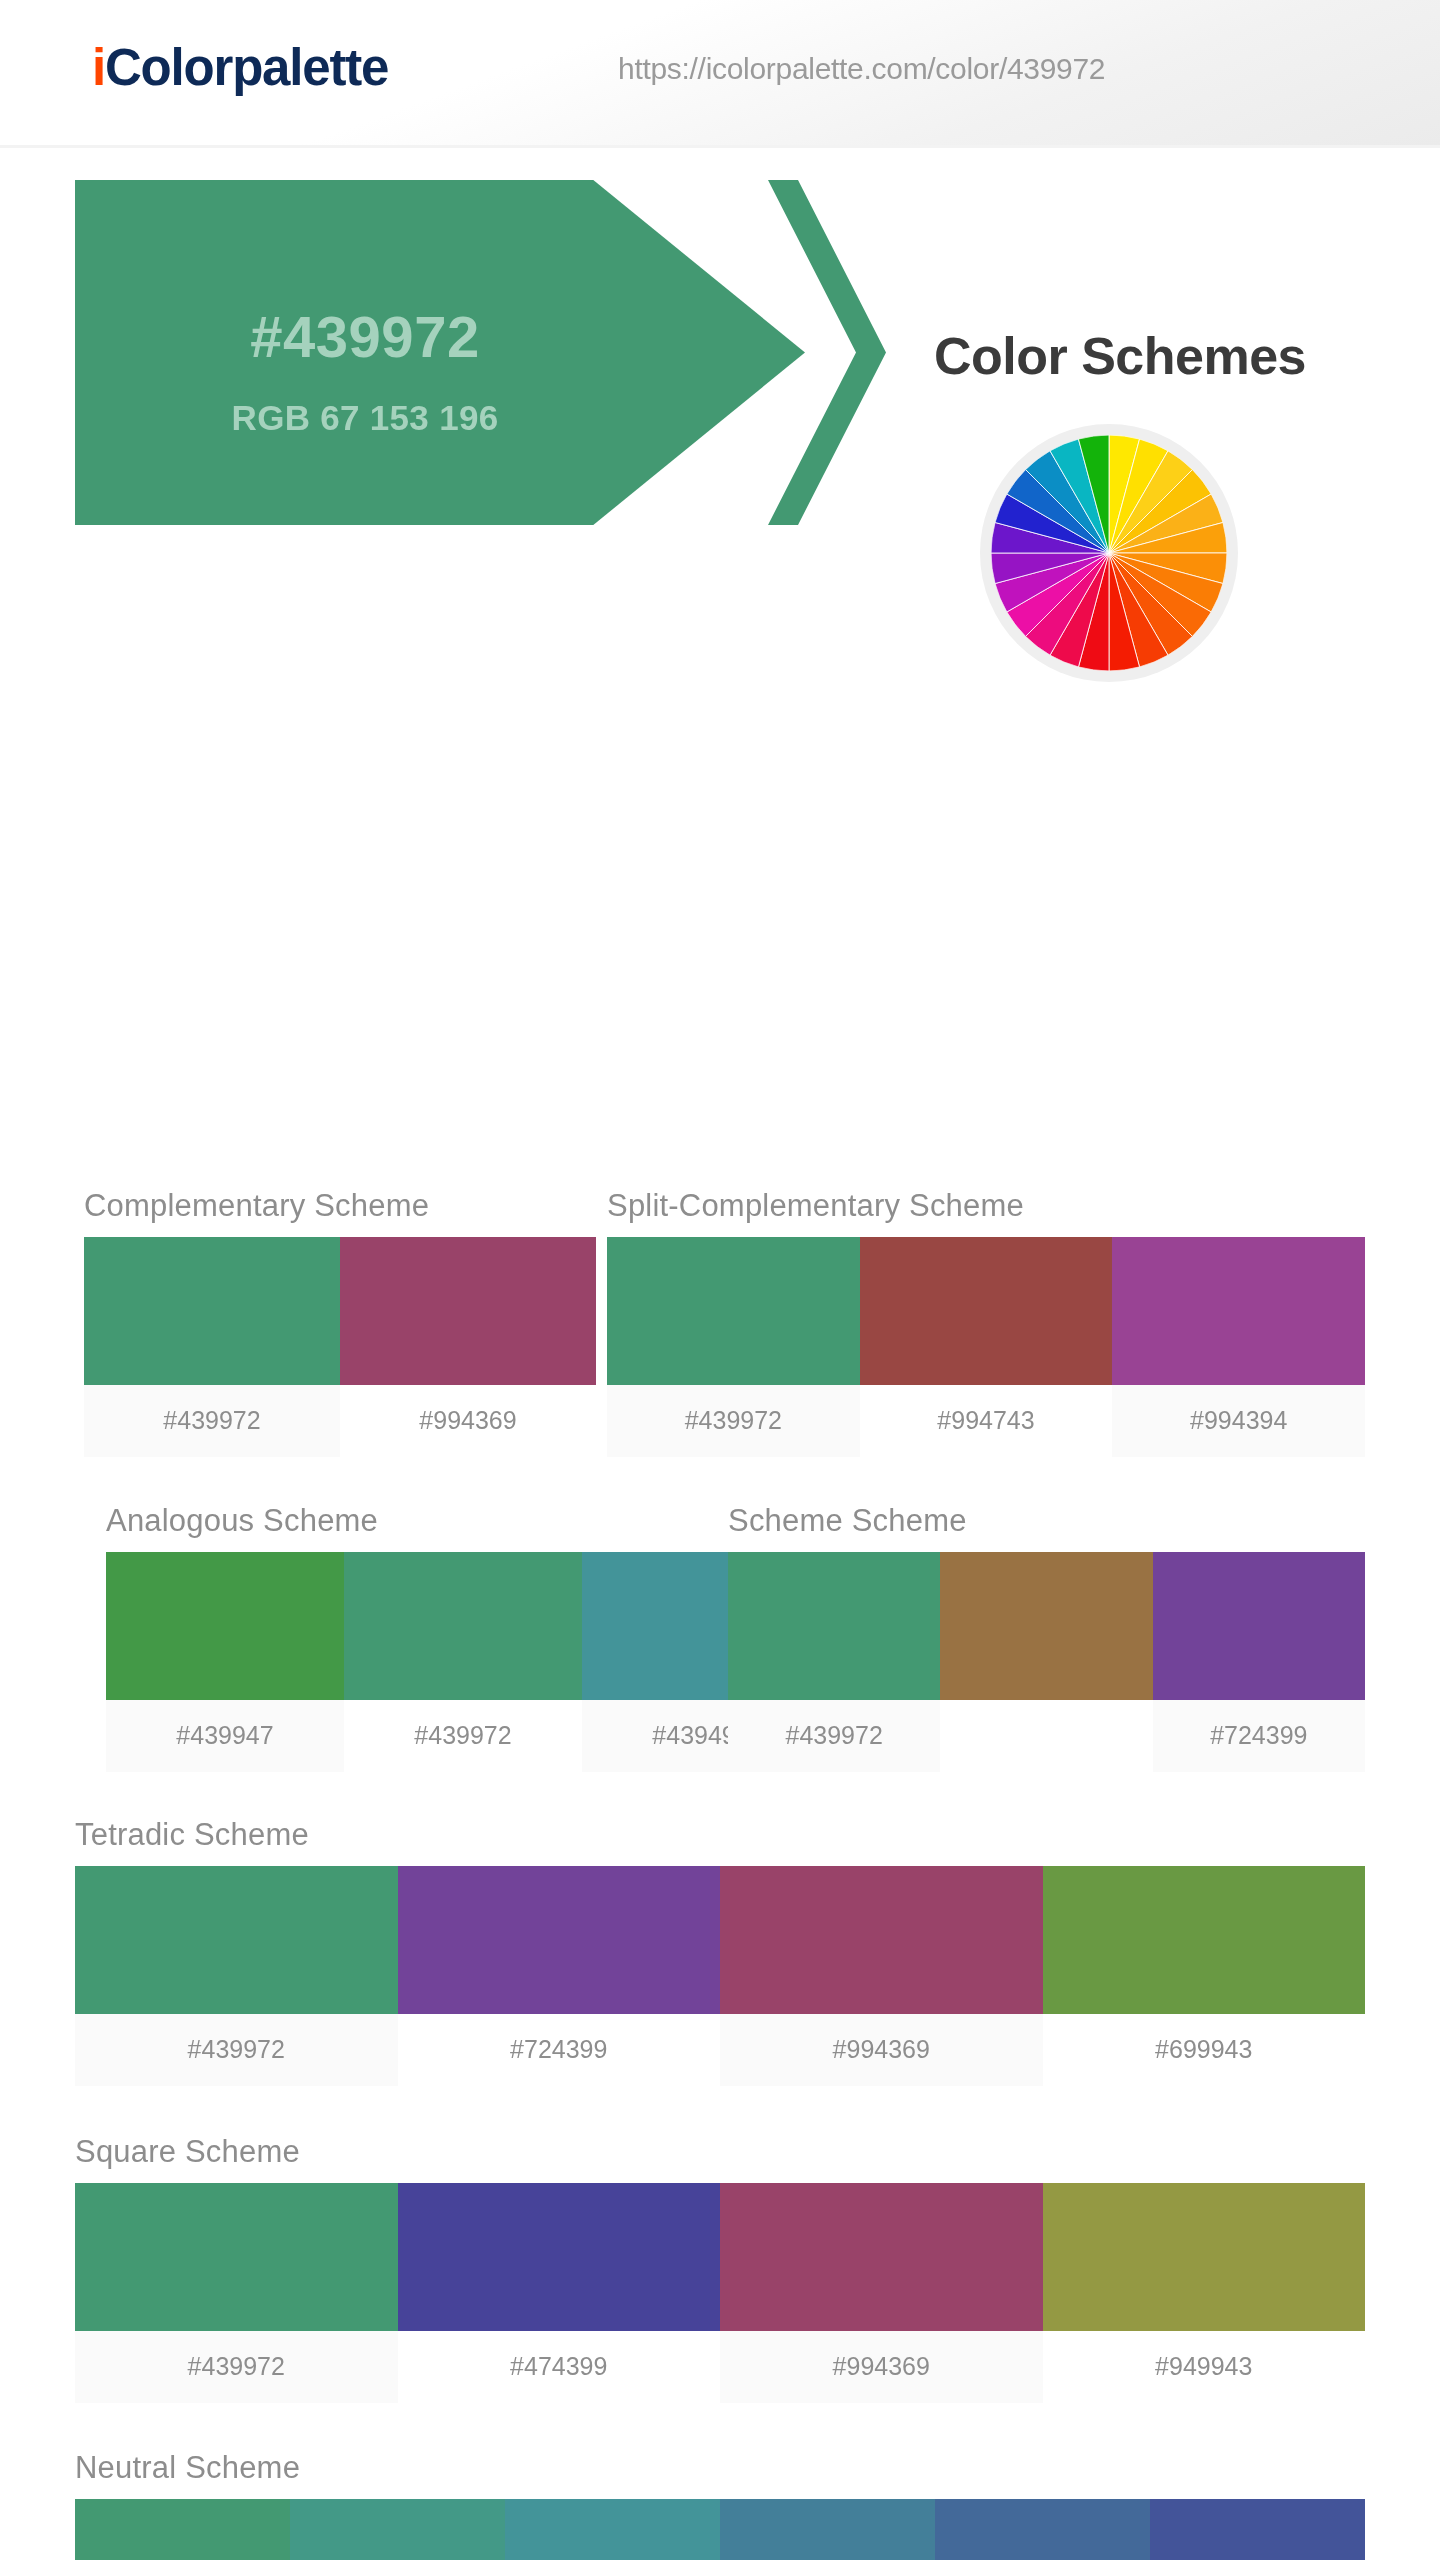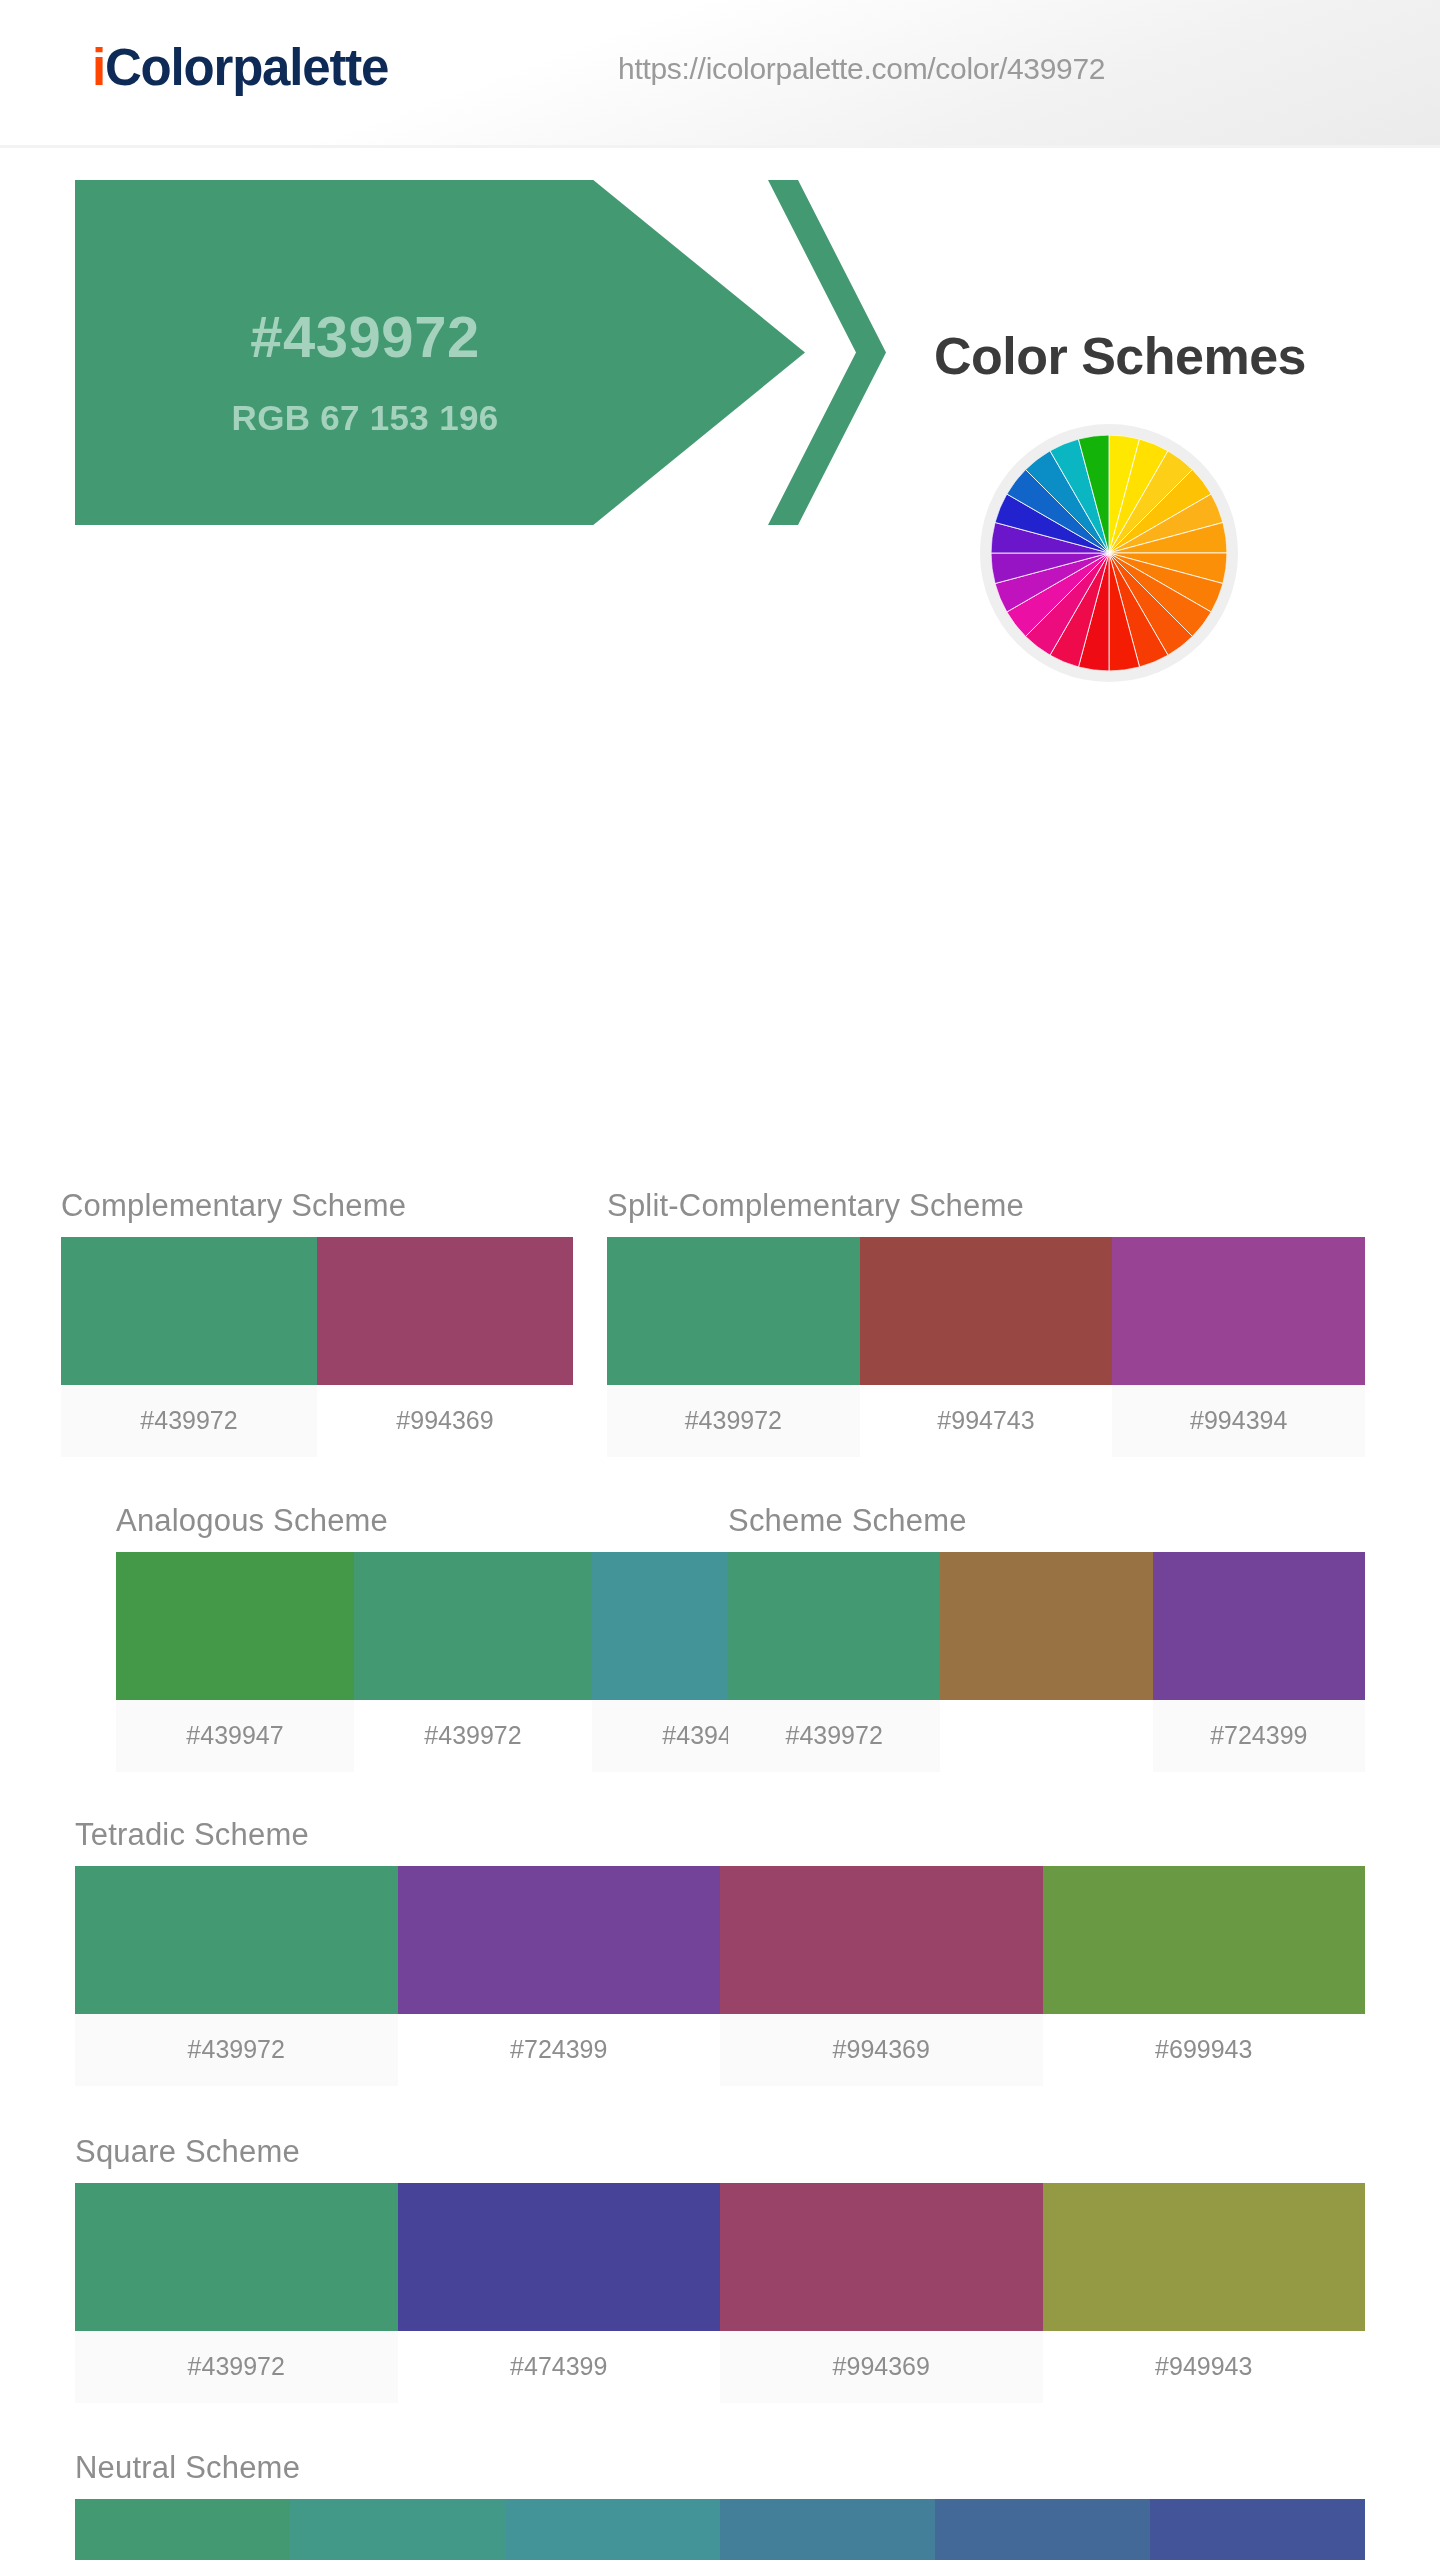--- a/index.html
+++ b/index.html
@@ -187,21 +187,21 @@
           <path d="M0 0 L-86.603 -50.000 A100 100 0 0 1 -70.711 -70.711 Z" fill="#1165c9" stroke="#ffffff" stroke-width="0.7"></path>
           <path d="M0 0 L-70.711 -70.711 A100 100 0 0 1 -50.000 -86.603 Z" fill="#0b8ec5" stroke="#ffffff" stroke-width="0.7"></path>
           <path d="M0 0 L-50.000 -86.603 A100 100 0 0 1 -25.882 -96.593 Z" fill="#09b6c2" stroke="#ffffff" stroke-width="0.7"></path>
           <path d="M0 0 L-25.882 -96.593 A100 100 0 0 1 -0.000 -100.000 Z" fill="#13b30a" stroke="#ffffff" stroke-width="0.7"></path>
         </svg>
     </div>
   </div>
 </div>
 
 <div class="schemes" id="schemes-root">
-    <div class="scheme-row" style="left: 61px; top: 640px; width: 512px;">
+    <div class="scheme-row" style="left: 84px; top: 640px; width: 512px;">
       <div class="scheme-title">Complementary Scheme</div>
       <div class="swatch-strip">
         <div class="swatch-col">
           <div class="swatch-block" style="background: rgb(67, 153, 114); height: 148px;"></div>
           <div class="swatch-label alt">#439972</div>
         </div>
         <div class="swatch-col">
           <div class="swatch-block" style="background: rgb(153, 67, 105); height: 148px;"></div>
           <div class="swatch-label">#994369</div>
         </div>
@@ -217,21 +217,21 @@
         <div class="swatch-col">
           <div class="swatch-block" style="background: rgb(153, 71, 67); height: 148px;"></div>
           <div class="swatch-label">#994743</div>
         </div>
         <div class="swatch-col">
           <div class="swatch-block" style="background: rgb(153, 67, 148); height: 148px;"></div>
           <div class="swatch-label alt">#994394</div>
         </div>
       </div>
     </div>
-    <div class="scheme-row" style="left: 84px; top: 955px; width: 746px; padding-left: 32px;">
+    <div class="scheme-row" style="left: 74px; top: 955px; width: 746px; padding-left: 32px;">
       <div class="scheme-title">Analogous Scheme</div>
       <div class="swatch-strip">
         <div class="swatch-col">
           <div class="swatch-block" style="background: rgb(67, 153, 71); height: 148px;"></div>
           <div class="swatch-label alt">#439947</div>
         </div>
         <div class="swatch-col">
           <div class="swatch-block" style="background: rgb(67, 153, 114); height: 148px;"></div>
           <div class="swatch-label">#439972</div>
         </div>

